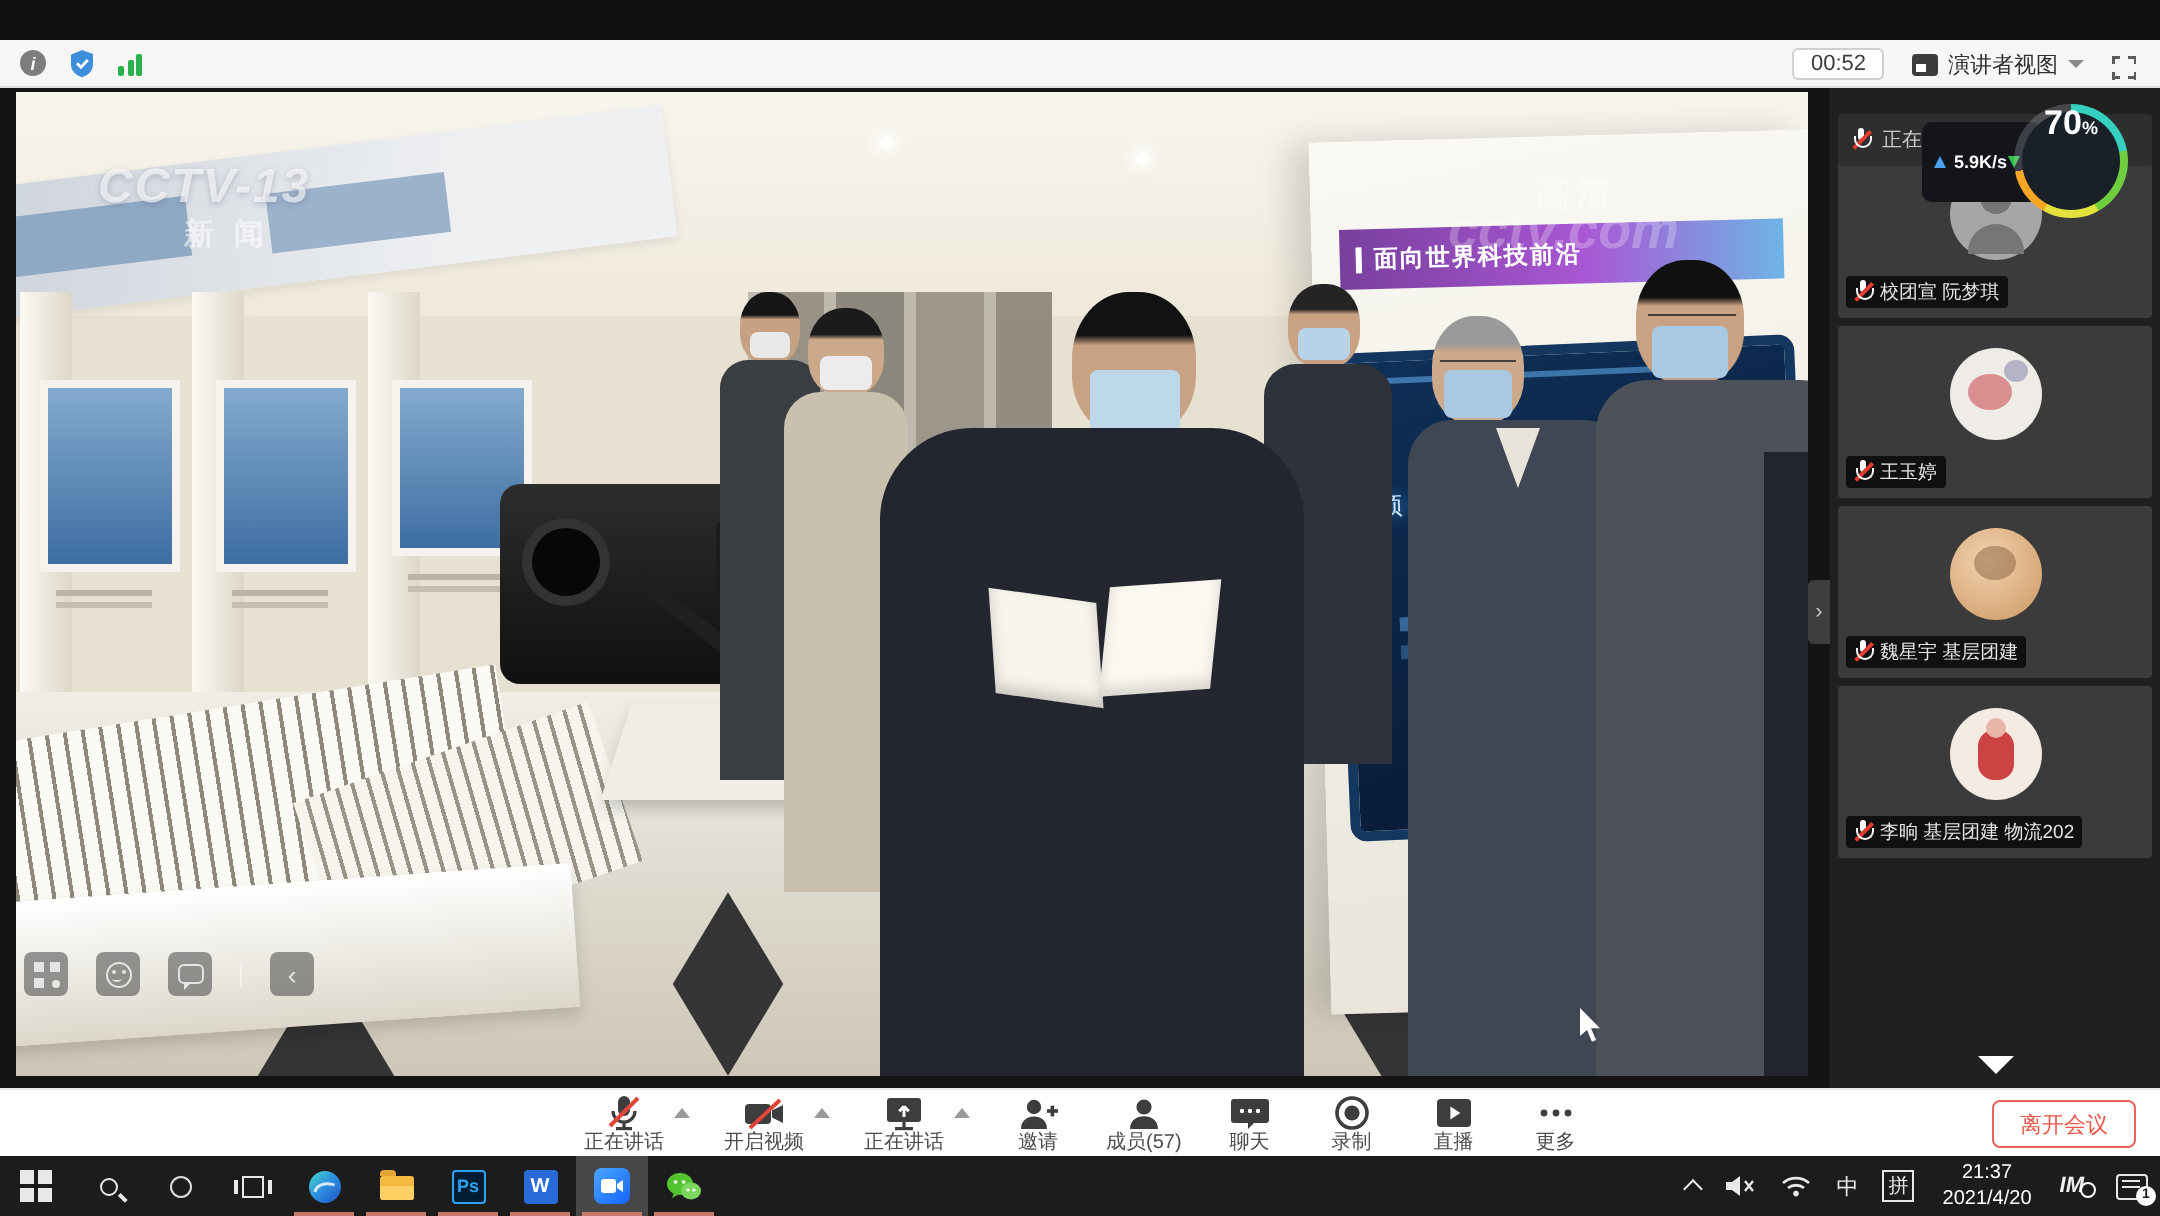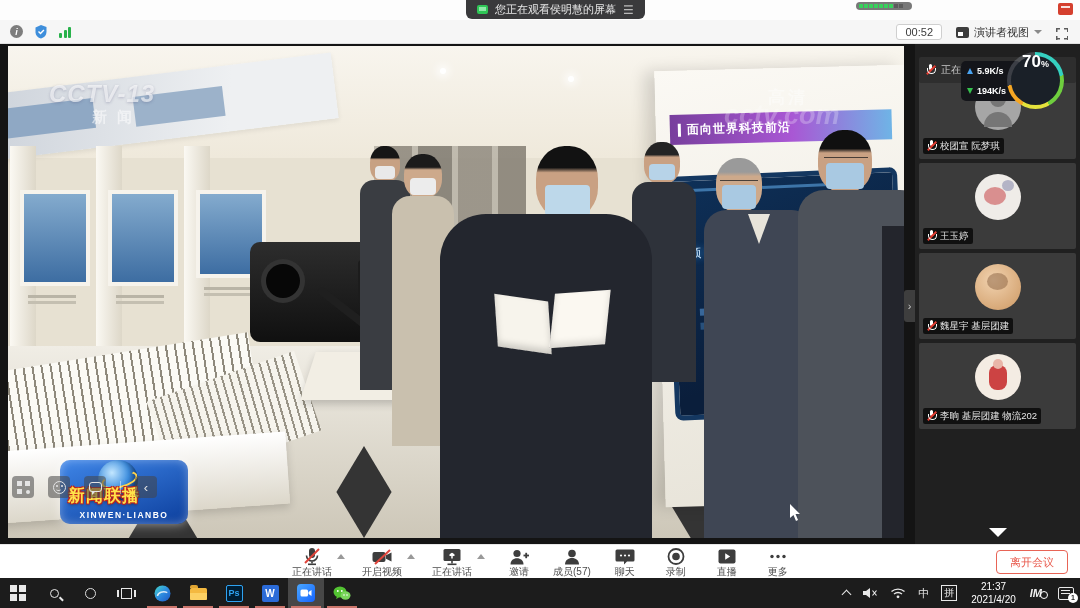--- a/index.html
+++ b/index.html
@@ -124,21 +124,21 @@
 .mi-person::before{content:"";position:absolute;left:4.5px;top:2px;width:4px;height:4px;border-radius:50%;background:#fff}
 .mi-person::after{content:"";position:absolute;left:3px;bottom:2px;width:7px;height:4px;border-radius:3px 3px 0 0;background:#fff}
 .mi-screen{width:13px;height:13px;background:#989898;border-radius:2px;position:relative;flex:none}
 .mi-screen::before{content:"";position:absolute;left:2.5px;top:3px;width:8px;height:5px;border:1px solid #fff}
 .mi-screen::after{content:"";position:absolute;left:4.5px;bottom:2px;width:4px;height:1px;background:#fff}
 .mi-mic{position:relative;width:9px;height:12px;flex:none}
 .mi-mic::before{content:"";position:absolute;left:3px;top:0;width:3px;height:6px;border-radius:2px;background:#fff}
 .mi-mic::after{content:"";position:absolute;left:1px;top:3.5px;width:7px;height:5px;border:1px solid #fff;border-top:none;border-radius:0 0 5px 5px}
 .mi-mic .slash{position:absolute;left:-1.5px;top:5px;width:12px;height:1.8px;background:#e23b30;transform:rotate(-45deg)}
 .speakbar{position:absolute;left:4px;top:13px;width:157px;height:26px;background:#2e2e2e;border-radius:2px;display:flex;align-items:center;gap:6px;padding:0 7px;color:#c9c9c9;font-size:10px;white-space:nowrap;overflow:hidden;z-index:4}
-.net-pop{position:absolute;left:46px;top:17px;width:60px;height:40px;background:#14151a;border-radius:5px;padding:5px 6px;display:flex;flex-direction:column;justify-content:space-between;z-index:5}
+.net-pop{position:absolute;left:46px;top:17px;width:60px;height:40px;background:#14151a;border-radius:5px;padding:5px 6px;display:flex;flex-direction:row;justify-content:space-between;z-index:5}
 .net-row{display:flex;align-items:center;gap:4px;font-size:9px;font-weight:bold;color:#fff}
 .arr-up{width:0;height:0;border-left:3.5px solid transparent;border-right:3.5px solid transparent;border-bottom:6px solid #4aa3f0}
 .arr-dn{width:0;height:0;border-left:3.5px solid transparent;border-right:3.5px solid transparent;border-top:6px solid #35c04d}
 .gauge{position:absolute;left:92px;top:8px;width:57px;height:57px;border-radius:50%;background:conic-gradient(from 0deg,#35d0c0 0 22%,#6fce3e 22% 42%,#e4e23c 42% 58%,#f5a623 58% 72%,rgba(200,210,225,.22) 72% 100%);z-index:6;display:flex;align-items:flex-start;justify-content:center}
 .gauge::before{content:"";position:absolute;inset:4px;border-radius:50%;background:#1a2028}
 .gauge-text{position:relative;color:#fff;font-size:17px;font-weight:bold;z-index:1}
 .gauge-text b{font-size:9px;font-weight:bold}
 .scrolldown{position:absolute;left:50%;transform:translateX(-50%);bottom:7px;width:0;height:0;border-left:9px solid transparent;border-right:9px solid transparent;border-top:9px solid #fff;z-index:4}
 
 
@@ -178,39 +178,20 @@
 .ime-logo::after{content:"";position:absolute;right:-2px;bottom:0;width:6px;height:6px;border:1.4px solid #fff;border-radius:50%}
 .notif{position:relative;width:16px;height:13px;border:1.3px solid #e8e8e8;border-radius:2px}
 .notif::before{content:"";position:absolute;left:2px;top:2.5px;width:9px;height:1.3px;background:#e8e8e8;box-shadow:0 3px 0 #e8e8e8}
 .badge{position:absolute;right:-5px;bottom:-4px;width:10px;height:10px;border-radius:50%;background:#fff;color:#1c1c1c;font-size:7px;font-weight:bold;display:flex;align-items:center;justify-content:center}
 </style>
 </head>
 <body>
 
 <div id="app">
 
-  <div class="topstrip">
-    <div class="watch-pill">
-      <span class="mon-ico"></span>
-      <span>您正在观看侯明慧的屏幕</span>
-      <span class="pill-menu">☰</span>
-    </div>
-    <div class="seg-ind">
-      <i></i>
-        <i></i>
-        <i></i>
-        <i></i>
-        <i></i>
-        <i></i>
-        <i></i>
-        <i class="off"></i>
-        <i class="off"></i>
-    </div>
-    <div class="red-ico"></div>
-  </div>
 
   <div class="mtoolbar">
     <div class="mt-left">
       <span class="ic-info"></span>
       <svg width="14" height="15">
           <path d="M7 1l5.5 2v5c0 3.4-2.3 5.6-5.5 6.6C3.8 13.6 1.5 11.4 1.5 8.4v-5z" fill="#3e8edb"></path>
           <path d="M4.5 7.6l2 2 3.4-3.6" stroke="#fff" stroke-width="1.4" fill="none"></path>
         </svg>
       <span class="ic-sig">
           <i style="height:5px"></i>
@@ -300,25 +281,20 @@
         <i class="mk" style="left:105px;top:39px;width:45px;height:31px;background:#bdd8ea"></i>
         <i class="bd" style="left:0;top:68px;width:212px;height:326px;background:#23262e;border-radius:46px 46px 0 0"></i>
         <i class="bd" style="left:56px;top:152px;width:54px;height:52px;background:#f7f4ec;transform:skewY(12deg) rotate(-4deg);box-shadow:inset 0 -4px 7px rgba(0,0,0,.18)"></i>
         <i class="bd" style="left:112px;top:146px;width:56px;height:54px;background:#fbf8f1;transform:skewY(-10deg) rotate(6deg);box-shadow:inset 0 -4px 7px rgba(0,0,0,.14)"></i>
       </div>
 
       <span class="wm-cctv">CCTV-13</span>
       <span class="wm-sub">新闻</span>
       <span class="wm-hd">高清</span>
       <span class="wm-site">cctv.com</span>
-      <div class="xwlb">
-        <i class="globe"></i>
-        <span class="cn">新闻联播</span>
-        <span class="en">XINWEN·LIANBO</span>
-      </div>
       <div class="vtools">
         <span class="vchip">
             <i class="vt-grid"></i>
           </span>
         <span class="vchip">
             <i class="vt-smile"></i>
           </span>
         <span class="vchip">
             <i class="vt-chat"></i>
           </span>

